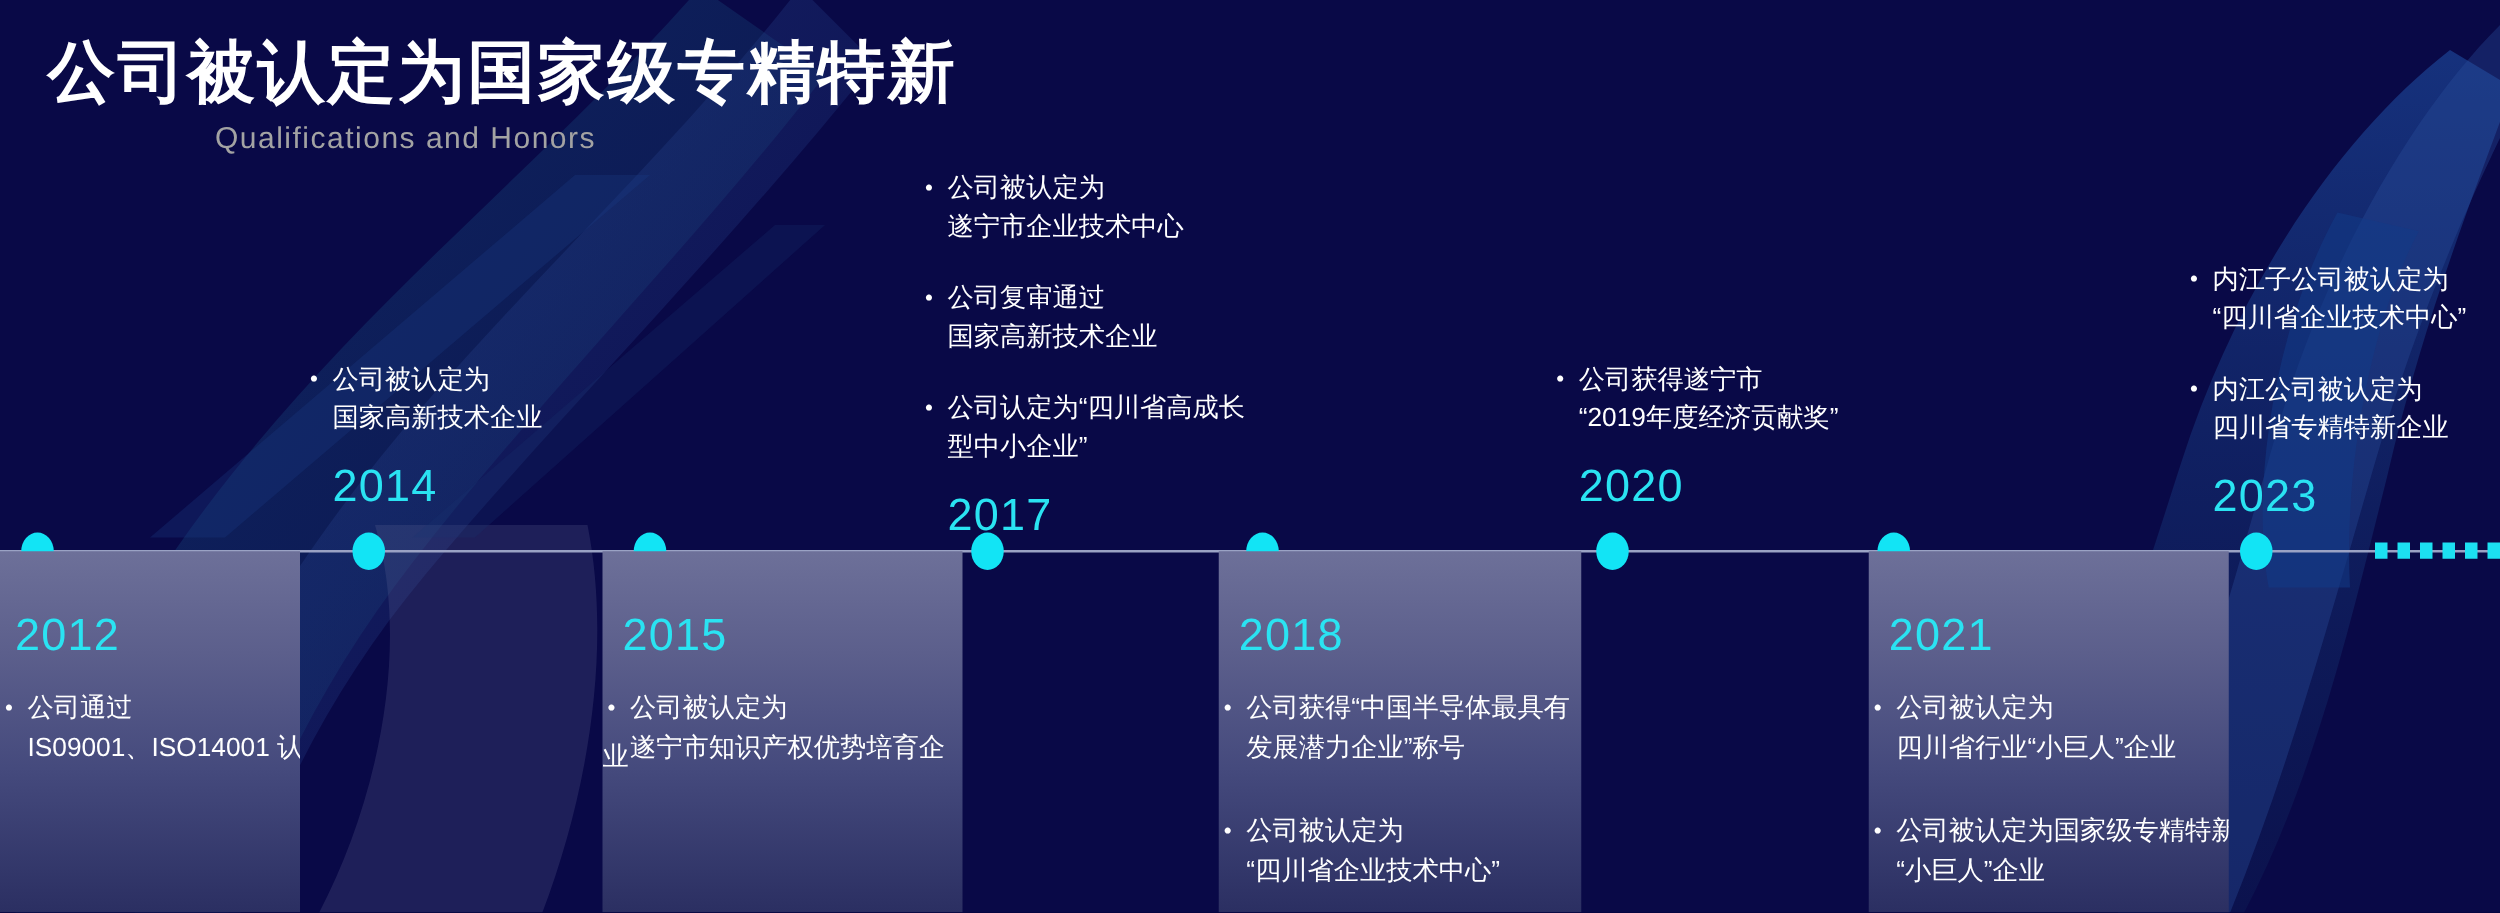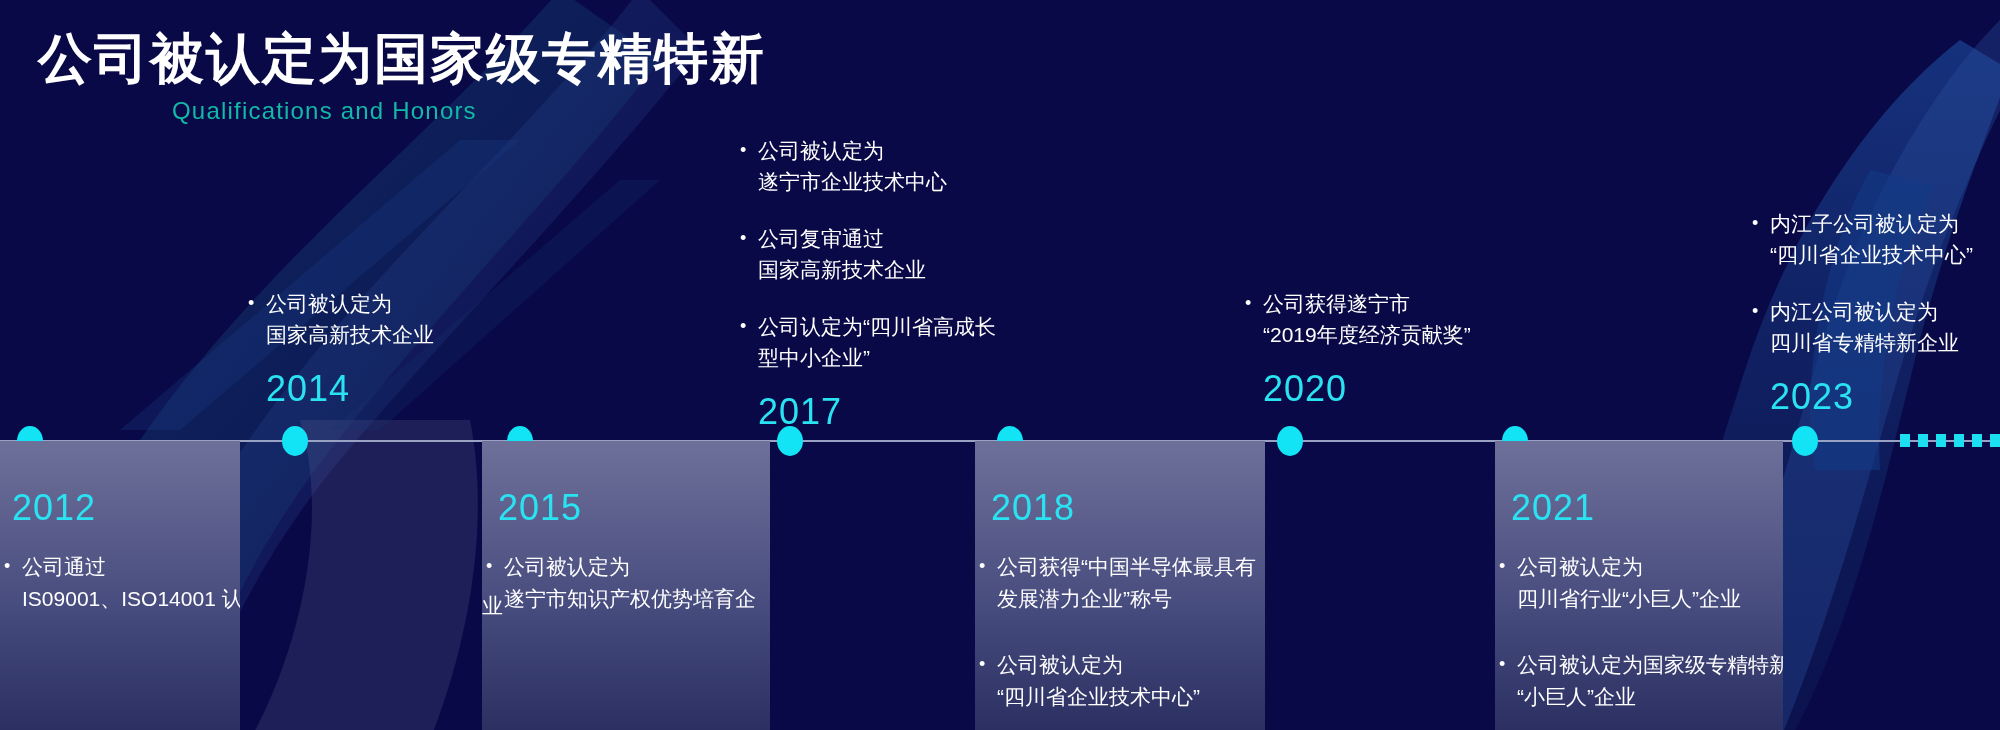--- a/index.html
+++ b/index.html
@@ -8,21 +8,21 @@
   #stage{position:relative;width:2000px;height:730px;overflow:hidden;
          background:#090947;}
 
   
   .bgsvg{position:absolute;left:0;top:0;width:2000px;height:730px;}
 
   
   #header{position:absolute;left:38px;top:30px;}
   #title{font-size:54px;font-weight:bold;color:#ffffff;letter-spacing:2px;
          line-height:1.05;white-space:nowrap;}
-  #subtitle{font-size:24px;color:#14b8a6;margin-top:10px;margin-left:134px;
+  #subtitle{font-size:24px;color:#a3a3a3;margin-top:10px;margin-left:134px;
             letter-spacing:1.2px;white-space:nowrap;}
 
   
   #axis{position:absolute;left:0;top:440px;width:2000px;height:2px;
         background:#9aa2c4;}
   .dot{position:absolute;width:26px;height:30px;border-radius:50%;
        background:#12e4f5;top:426px;margin-left:-13px;}
   .dash-seg{position:absolute;top:434px;display:flex;gap:8px;}
   .dash-seg i{display:block;width:10px;height:13px;background:#1ce0f2;}
 

